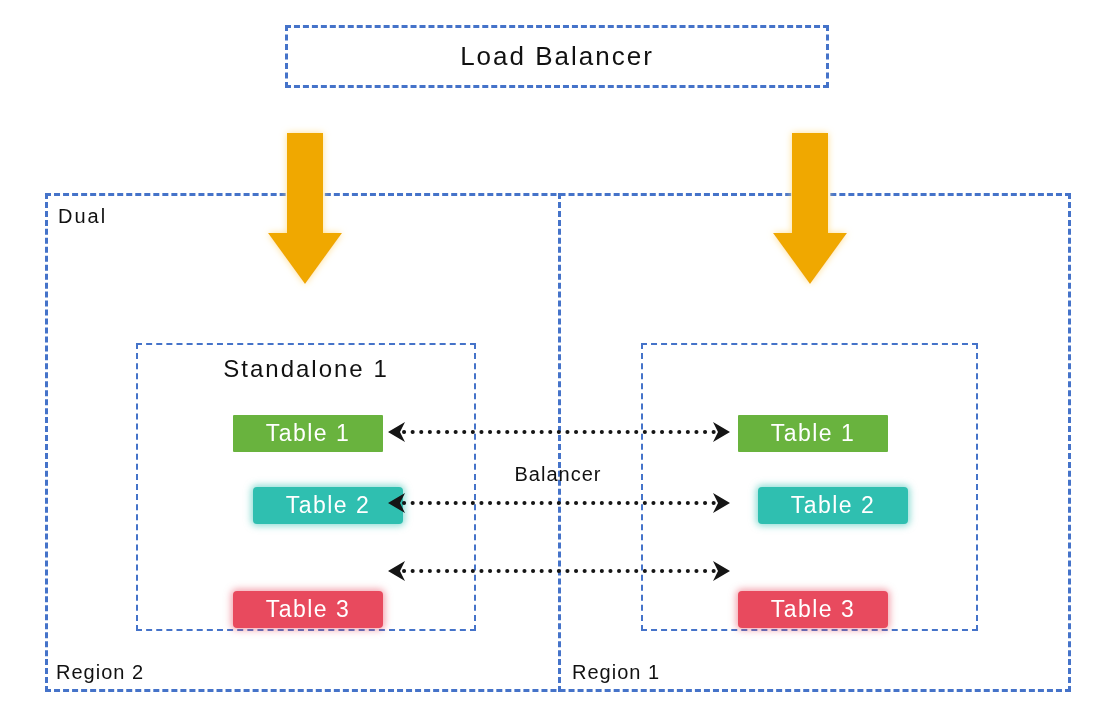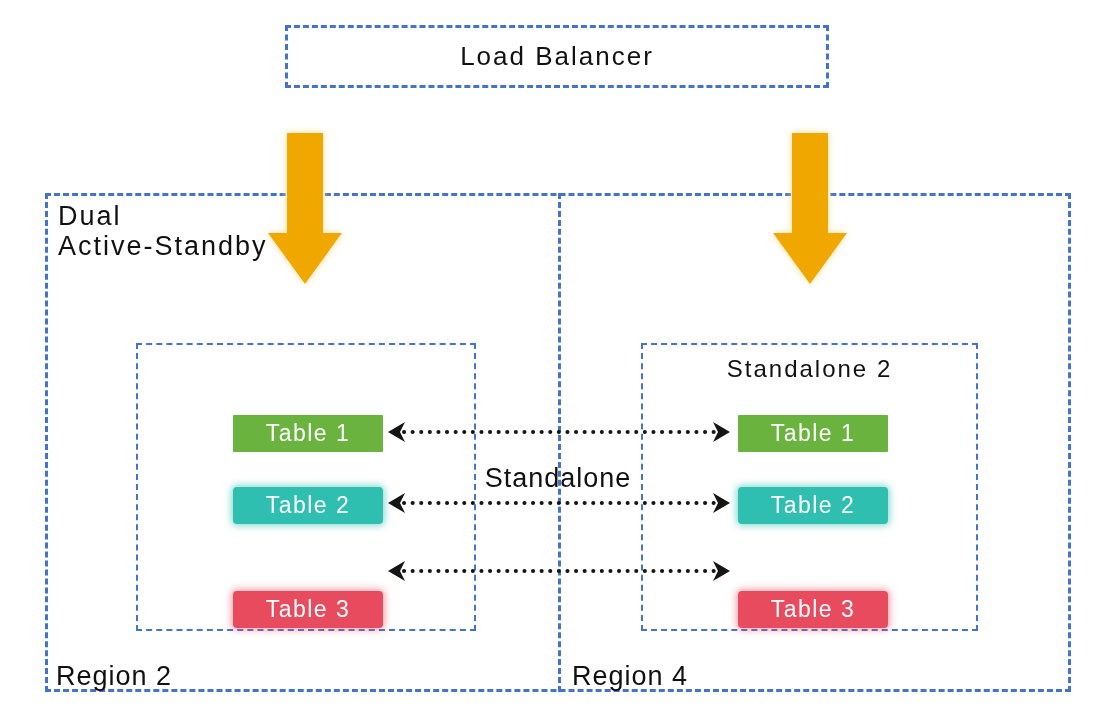--- a/index.html
+++ b/index.html
@@ -58,30 +58,30 @@
   .table-chip {
     position: absolute;
     left: 95px; width: 150px; height: 37px;
     display: flex; align-items: center; justify-content: center;
     color: #ffffff;
     font-size: 23px; letter-spacing: 1.5px;
     z-index: 2;
     white-space: nowrap;
   }
   .chip-row-0 { top: 70px; }
-  .chip-row-1 { top: 142px; }
+  .chip-row-1 { top: 142px; margin-left: 20px; }
   .chip-row-2 { top: 214px; margin-top: 32px; }
   .chip-green { border-radius: 1px; }
   .chip-teal  { border-radius: 4px; box-shadow: 0 0 7px 2px rgba(47,191,176,0.55); }
   .chip-red   { border-radius: 4px; box-shadow: 0 0 7px 2px rgba(232,74,94,0.5); }
   
   .float-label {
     position: absolute;
     z-index: 2;
-    font-size: 27px;
+    font-size: 20px;
     letter-spacing: 1px;
     white-space: nowrap;
   }
   #dual-label { left: 58px; top: 201px; line-height: 30px; letter-spacing: 2px; }
   #region-1-label { left: 56px; top: 661px; }
   #region-2-label { left: 572px; top: 661px; }
   #replicate-label {
     left: 558px; top: 463px;
     transform: translateX(-50%);
     letter-spacing: 1px;
@@ -101,40 +101,39 @@
 
   <div id="lb-box" class="dashed-box" style="border-color: rgb(69, 115, 201);">
     <span class="lb-label">Load Balancer</span>
   </div>
 
   <div id="regions-outer" class="dashed-box" style="border-color: rgb(69, 115, 201);"></div>
   <div id="region-divider" style="border-color: rgb(69, 115, 201);"></div>
 
   <div id="dual-label" class="float-label">
     <div>Dual</div>
-    <div>Active-Standby</div>
   </div>
   <div id="region-1-label" class="float-label">Region 2</div>
-  <div id="region-2-label" class="float-label">Region 4</div>
-  <div id="replicate-label" class="float-label">Standalone</div>
+  <div id="region-2-label" class="float-label">Region 1</div>
+  <div id="replicate-label" class="float-label">Balancer</div>
 
   <div id="standalone-1" class="dashed-box standalone-box" style="border-color: rgb(69, 115, 201);">
+    <div class="standalone-title">Standalone 1</div>
     <div class="table-chip chip-row-0 chip-green" style="background-color: rgb(105, 179, 62);">
       <span>Table 1</span>
     </div>
     <div class="table-chip chip-row-1 chip-teal" style="background-color: rgb(47, 191, 176);">
       <span>Table 2</span>
     </div>
     <div class="table-chip chip-row-2 chip-red" style="background-color: rgb(232, 74, 94);">
       <span>Table 3</span>
     </div>
   </div>
 
   <div id="standalone-2" class="dashed-box standalone-box" style="border-color: rgb(69, 115, 201);">
-    <div class="standalone-title">Standalone 2</div>
     <div class="table-chip chip-row-0 chip-green" style="background-color: rgb(105, 179, 62);">
       <span>Table 1</span>
     </div>
     <div class="table-chip chip-row-1 chip-teal" style="background-color: rgb(47, 191, 176);">
       <span>Table 2</span>
     </div>
     <div class="table-chip chip-row-2 chip-red" style="background-color: rgb(232, 74, 94);">
       <span>Table 3</span>
     </div>
   </div>

